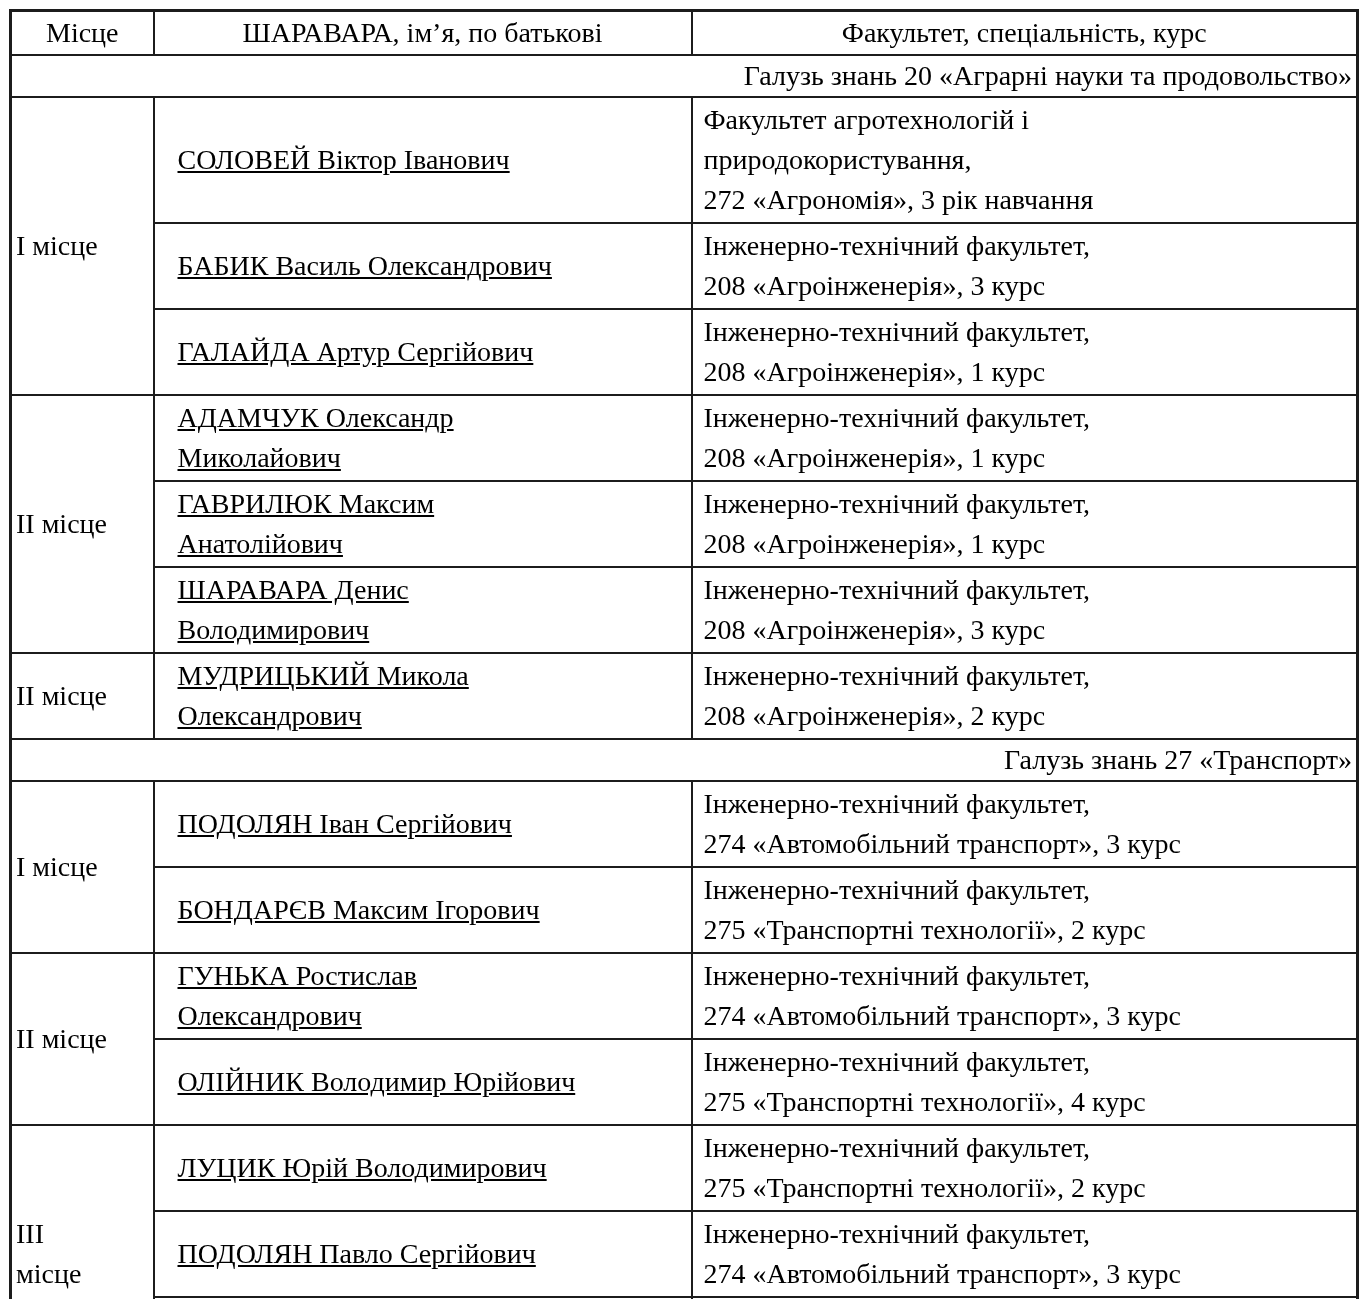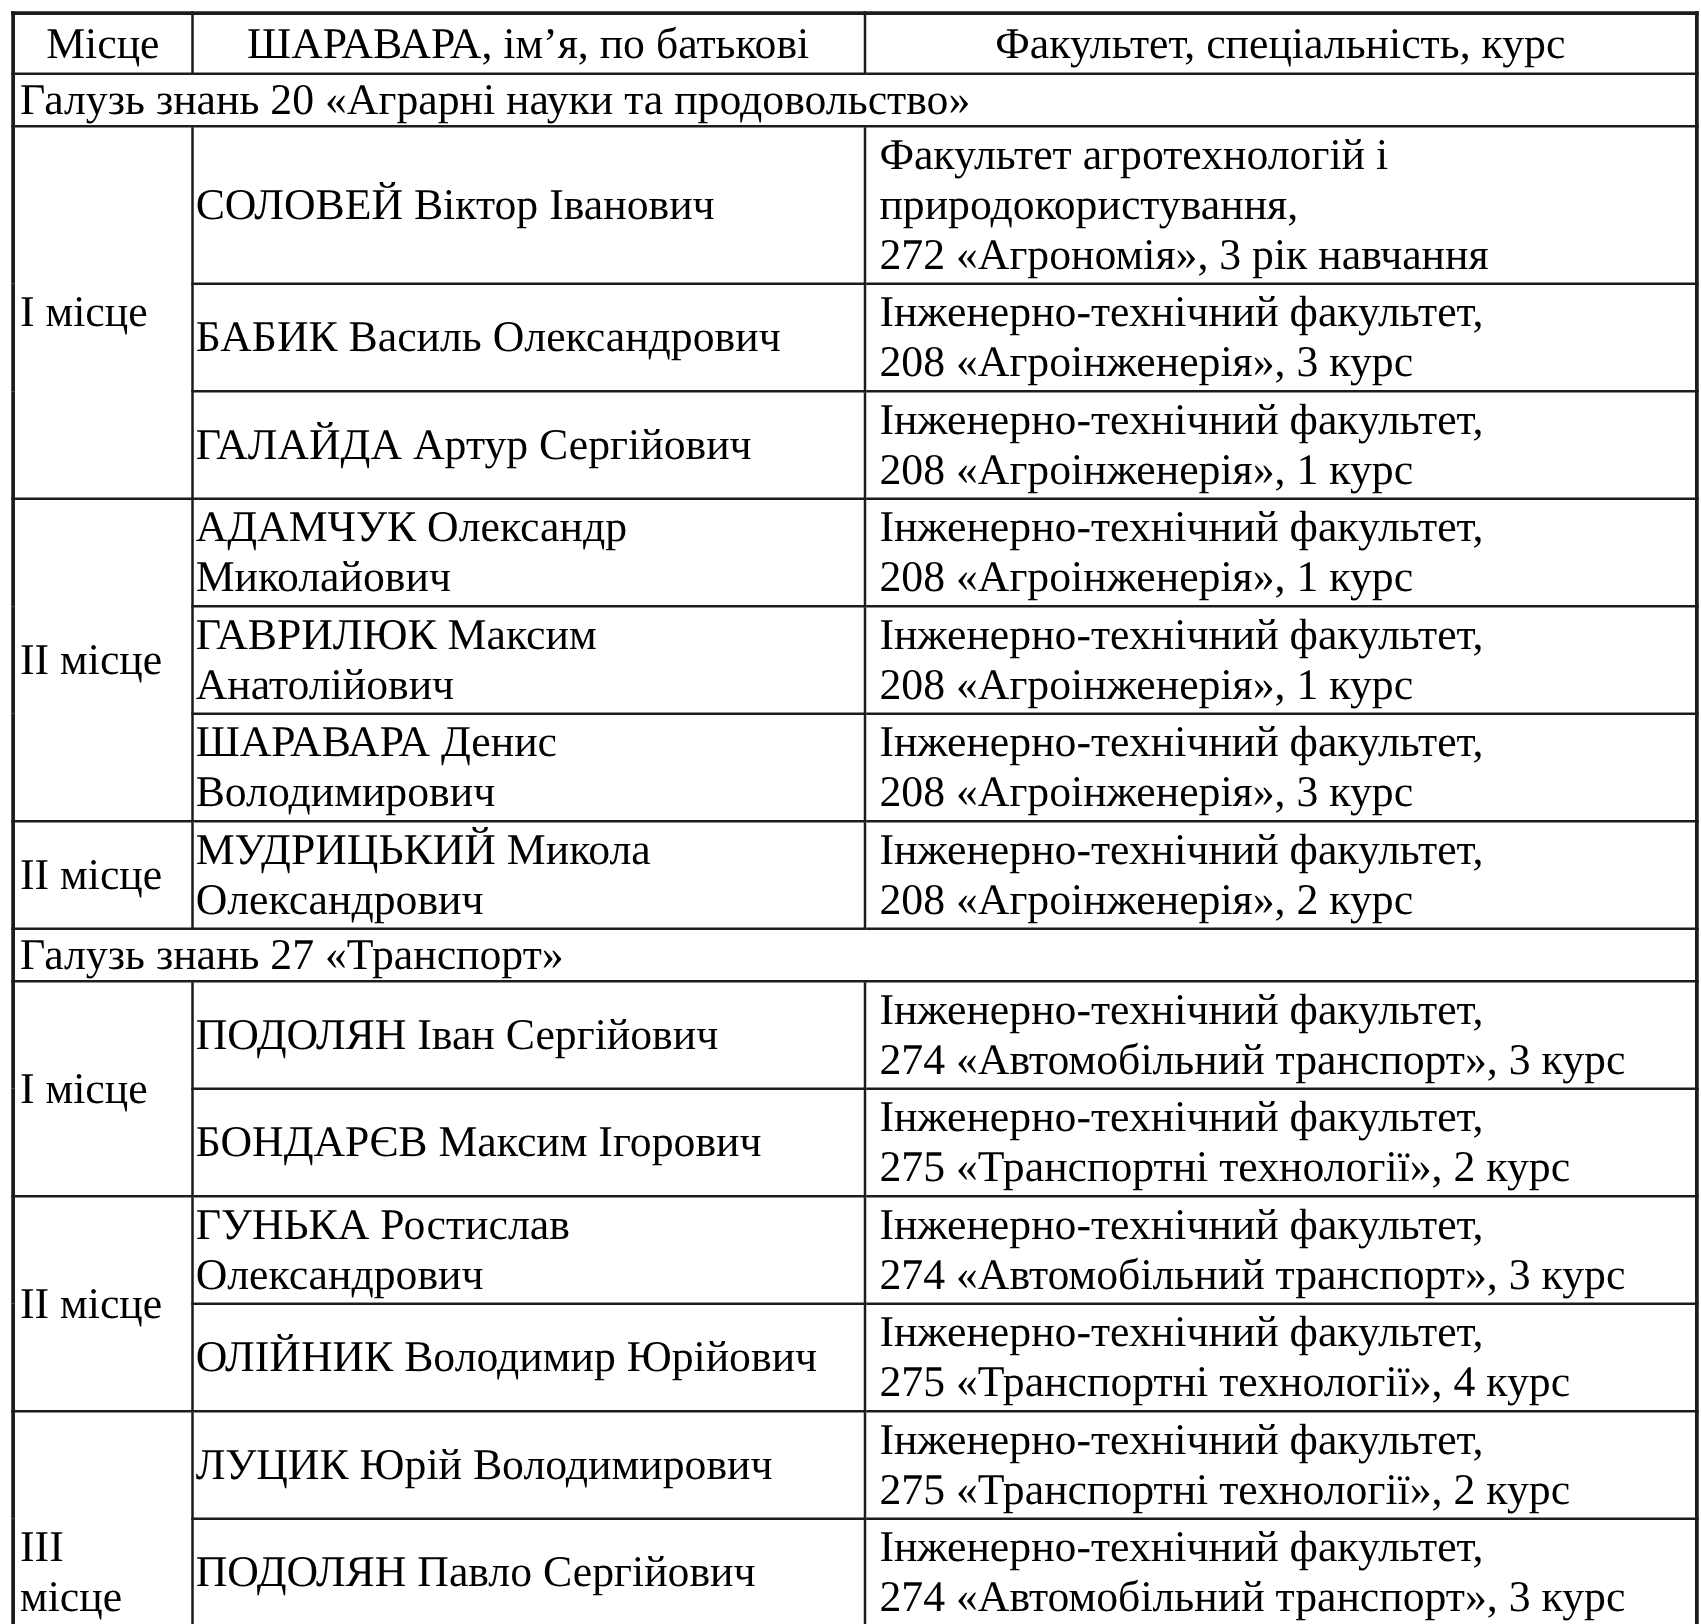--- a/index.html
+++ b/index.html
@@ -18,48 +18,49 @@
   table.results {
     border-collapse: collapse;
     table-layout: fixed;
     width: 1347px;
     margin: 9px 0 0 9px;
     border: 3px solid #1c1c1c;
   }
   table.results th,
   table.results td {
     border: 2px solid #1c1c1c;
-    font-size: 35px;
+    font-size: 28px;
     font-weight: normal;
     overflow: hidden;
   }
   table.results th {
     height: 44px;
     text-align: center;
     vertical-align: middle;
     padding: 2px 4px;
     line-height: 1.2;
   }
   table.results td {
     vertical-align: middle;
     line-height: 40px;
     white-space: pre-line;
   }
   td.section {
-    text-align: left;
+    text-align: right;
     height: 33px;
     line-height: 29px;
     padding: 0 4px;
   }
   td.place {
     text-align: left;
     padding: 2px 4px;
   }
   td.name {
-    padding: 2px 10px 2px 2px;
+    padding: 2px 10px 2px 23px;
+    text-decoration: underline;
   }
   td.faculty {
     padding: 2px 8px 2px 11px;
   }
 </style>
 </head>
 <body>
 
 <div class="page">
   <table class="results">

